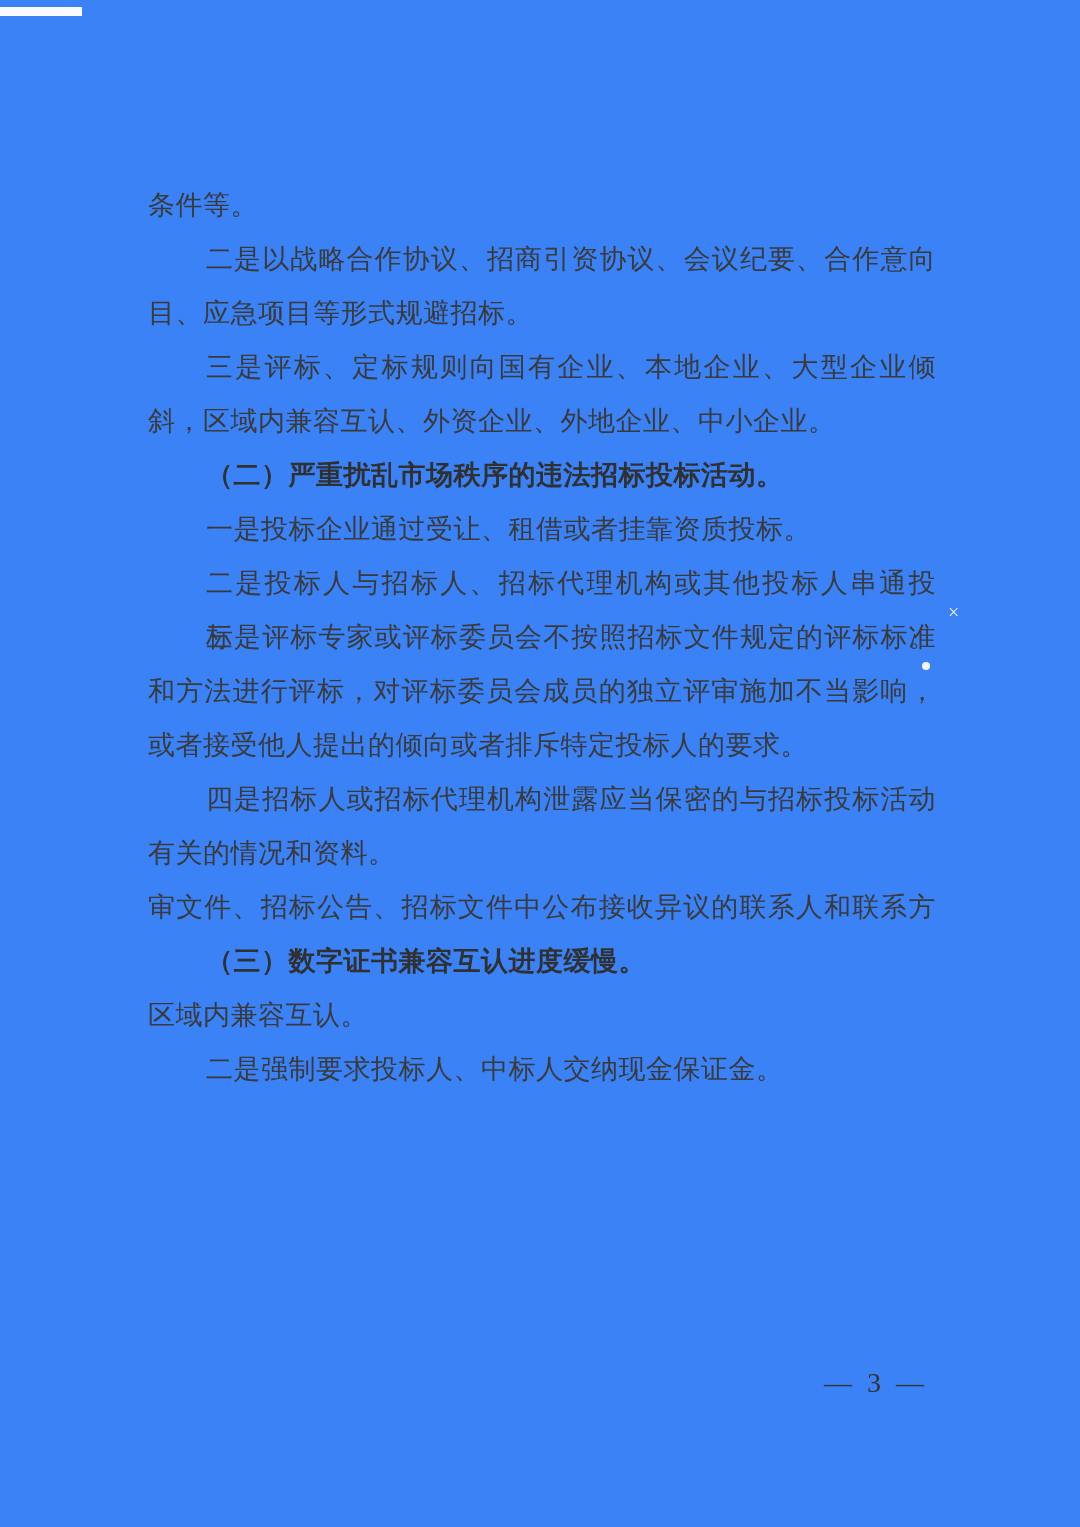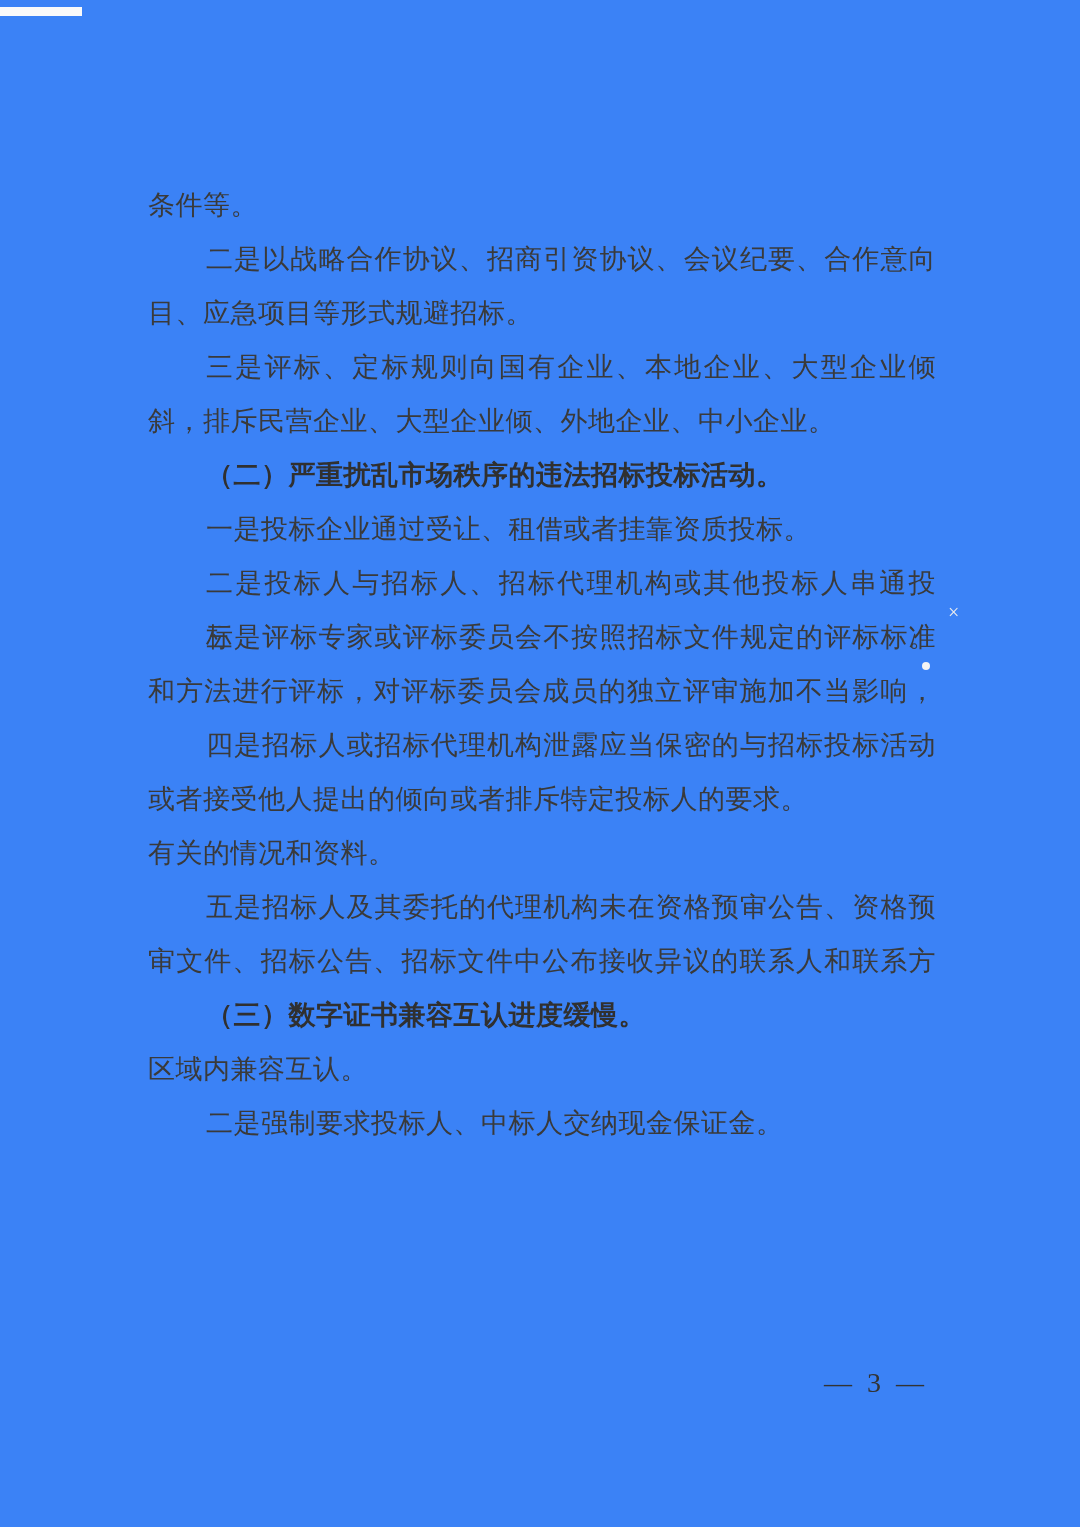--- a/index.html
+++ b/index.html
@@ -83,30 +83,29 @@
 
   <div class="scan-band"></div>
   <div class="scan-x">×</div>
   <div class="scan-dot"></div>
 
   <div class="doc-body">
     <div class="line">条件等。</div>
     <div class="line indent fill">二是以战略合作协议、招商引资协议、会议纪要、合作意向</div>
     <div class="line">目、应急项目等形式规避招标。</div>
     <div class="line indent fill">三是评标、定标规则向国有企业、本地企业、大型企业倾</div>
-    <div class="line">斜，排斥民营企业、大型企业倾、外地企业、中小企业。</div>
+    <div class="line">斜，区域内兼容互认、外资企业、外地企业、中小企业。</div>
     <div class="line indent bold">（二）严重扰乱市场秩序的违法招标投标活动。</div>
     <div class="line indent">一是投标企业通过受让、租借或者挂靠资质投标。</div>
     <div class="line indent fill">二是投标人与招标人、招标代理机构或其他投标人串通投标。</div>
     <div class="line indent fill">三是评标专家或评标委员会不按照招标文件规定的评标标准</div>
     <div class="line fill">和方法进行评标，对评标委员会成员的独立评审施加不当影响，</div>
+    <div class="line">或者接受他人提出的倾向或者排斥特定投标人的要求。</div>
     <div class="line indent fill">四是招标人或招标代理机构泄露应当保密的与招标投标活动</div>
-    <div class="line">或者接受他人提出的倾向或者排斥特定投标人的要求。</div>
     <div class="line">有关的情况和资料。</div>
-    <div class="line indent fill">五是招标人及其委托的代理机构未在资格预审公告、资格预</div>
     <div class="line fill">审文件、招标公告、招标文件中公布接收异议的联系人和联系方</div>
     <div class="line indent bold">（三）数字证书兼容互认进度缓慢。</div>
     <div class="line">区域内兼容互认。</div>
     <div class="line indent">二是强制要求投标人、中标人交纳现金保证金。</div>
   </div>
 
   <div class="page-number">— 3 —</div>
 
 </div>
 

